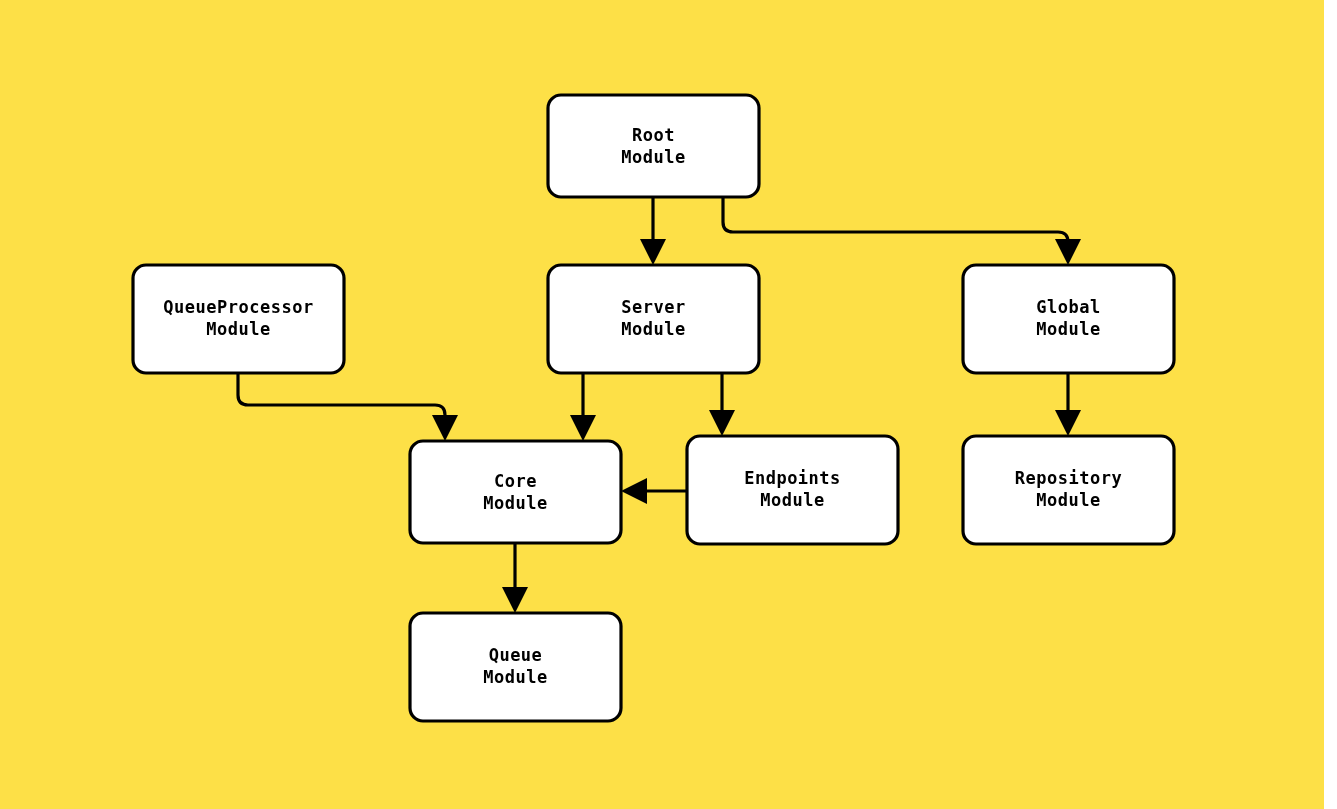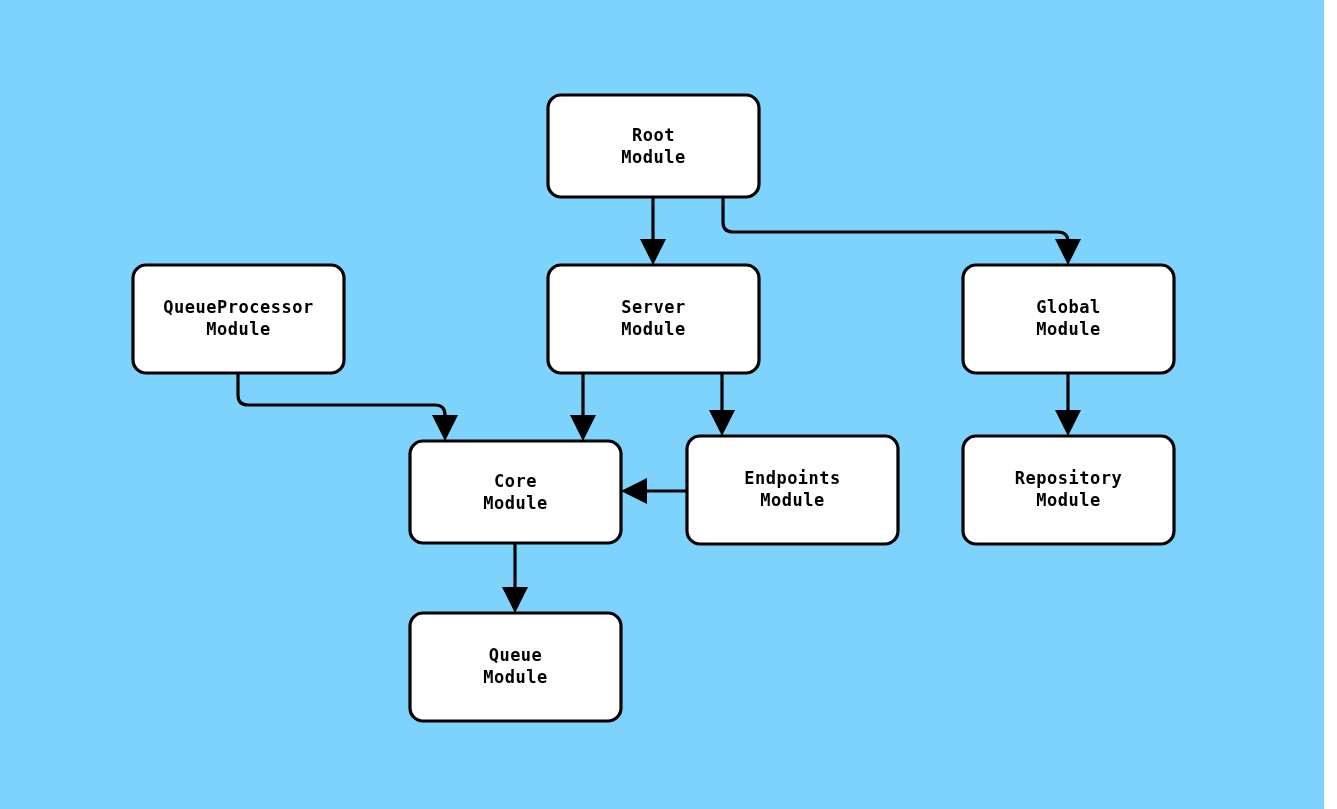--- a/index.html
+++ b/index.html
@@ -11,21 +11,21 @@
   body {
     width: 1337px;
     height: 809px;
     overflow: hidden;
     font-family: "DejaVu Sans Mono", "Liberation Mono", monospace;
   }
   #diagram-canvas {
     position: relative;
     width: 1324px;
     height: 809px;
-    background: #7dd3fc;
+    background: #fde047;
   }
   svg.diagram {
     display: block;
     width: 1337px;
     height: 809px;
   }
   .node-rect {
     fill: #ffffff;
     stroke: #000000;
     stroke-width: 3.2;

